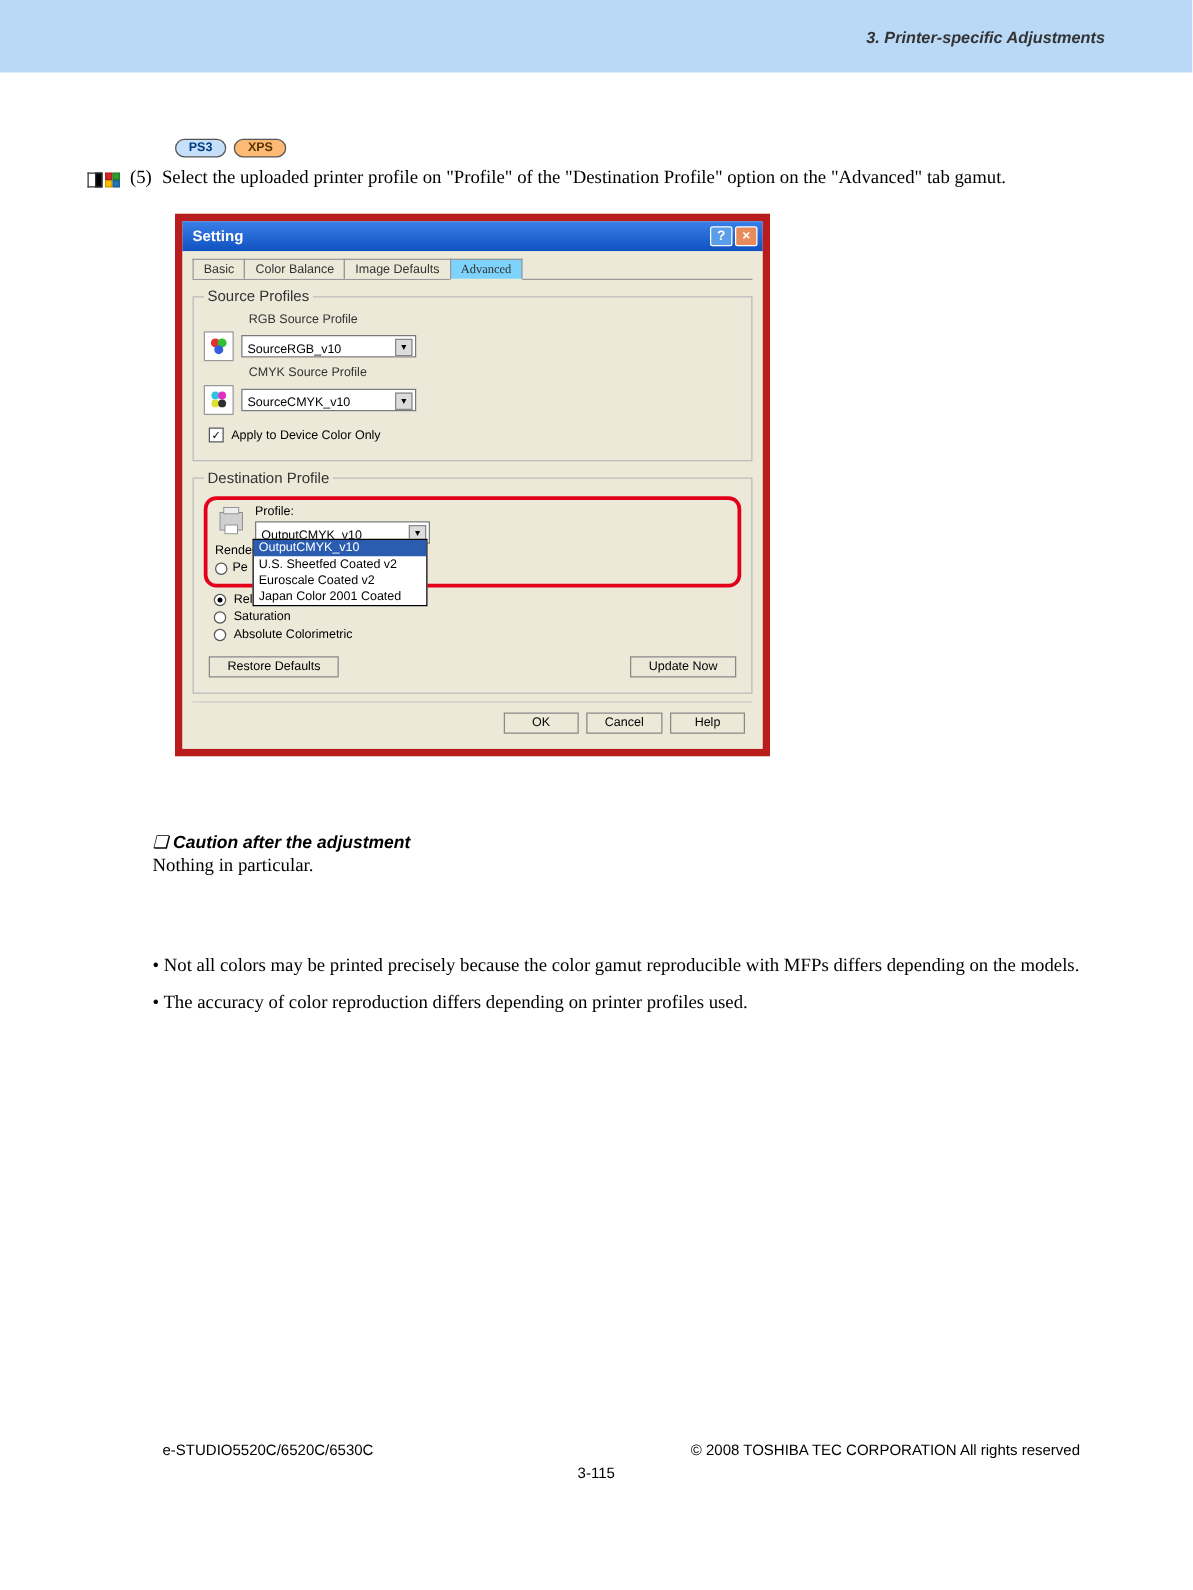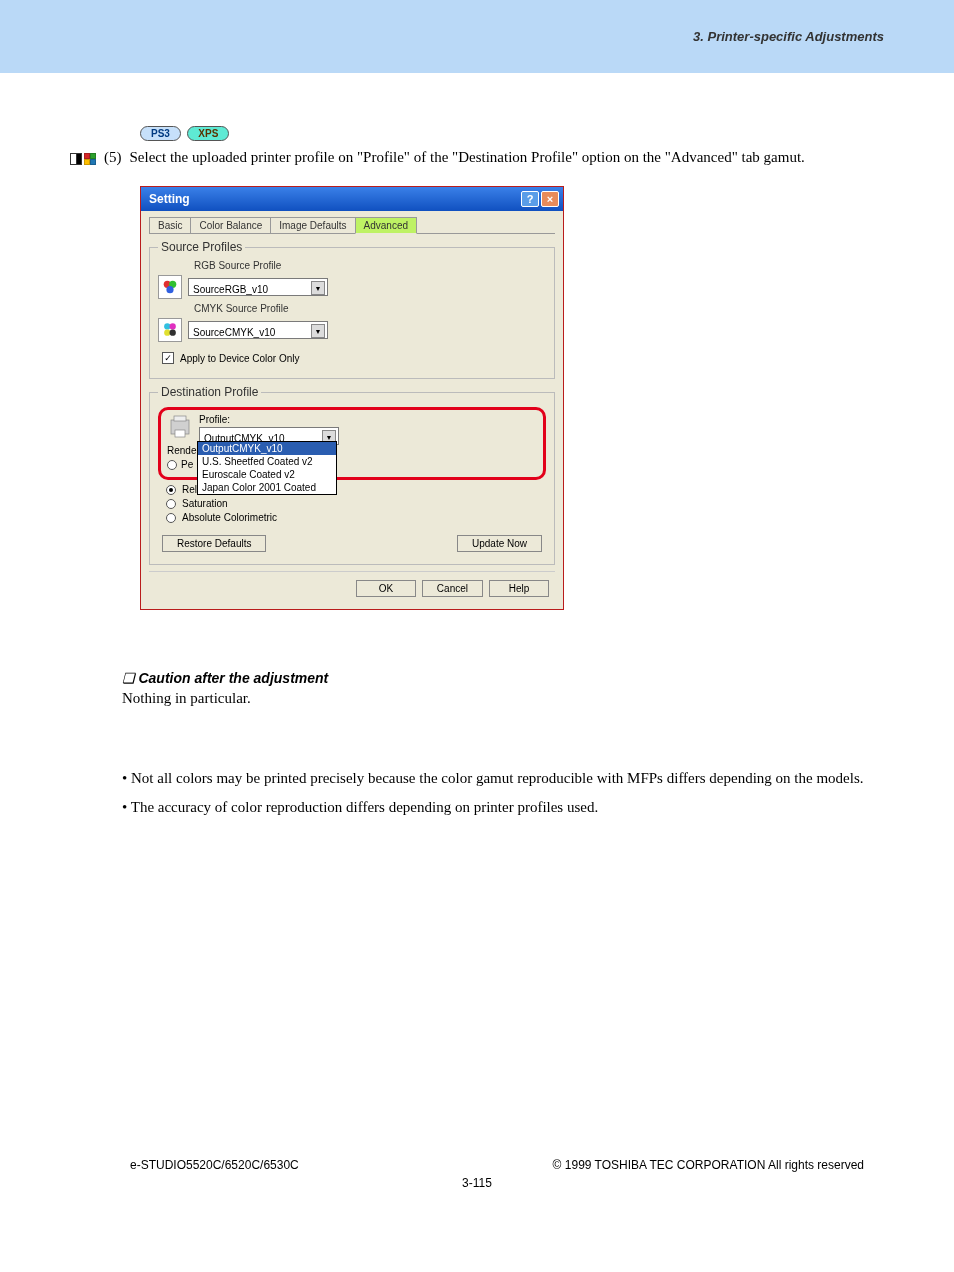--- a/index.html
+++ b/index.html
@@ -4,21 +4,21 @@
 <style>
   * { box-sizing: border-box; }
   body {
     margin: 0;
     font-family: Arial, sans-serif;
     background: #fff;
     width: 954px;
   }
   .header-bar {
     background: #bad9f7;
-    height: 73px;
+    height: 58px;
     padding: 0 70px;
     display: flex;
     align-items: center;
     justify-content: flex-end;
     font-style: italic;
     font-weight: bold;
     color: #333;
     font-size: 13px;
   }
   .page-body {
@@ -31,21 +31,21 @@
   .badge {
     display: inline-block;
     border: 1px solid #555;
     border-radius: 10px;
     font-size: 10px;
     font-weight: bold;
     padding: 1px 10px;
     margin-right: 2px;
   }
   .badge.ps3 { background: #c6e0fa; color: #003a80; }
-  .badge.xps { background: #5eead4; color: #5a3200; }
+  .badge.xps { background: #fdba74; color: #5a3200; }
   .step-line {
     display: flex;
     align-items: flex-start;
     font-family: "Times New Roman", serif;
     font-size: 15px;
     margin-bottom: 20px;
   }
   .step-icon-box {
     display: flex;
     gap: 2px;
@@ -66,22 +66,22 @@
     grid-template-rows: 1fr 1fr;
   }
   .sq-quads span { border: 0.5px solid rgba(0,0,0,0.2);}
   .step-num { margin-right: 8px; }
   
   .dialog-wrap {
     margin-left: 70px;
     margin-bottom: 60px;
   }
   .dialog {
-    width: 424px;
-    border: 1px solid #b91c1c;
+    width: 476px;
+    border: 6px solid #b91c1c;
     font-family: Tahoma, Arial, sans-serif;
     font-size: 10px;
     background: #ece9d8;
   }
   .titlebar {
     background: linear-gradient(to bottom, #3a80e8, #1050c0);
     color: #fff;
     font-weight: bold;
     padding: 4px 4px 4px 8px;
     display: flex;
@@ -111,24 +111,25 @@
   .tab {
     padding: 2px 8px;
     border: 1px solid #999;
     border-bottom: none;
     background: #ece9d8;
     margin-right: -1px;
     color: #333;
     position: relative;
   }
   .tab.active {
-    background: #bef264;
+    background: #7dd3fc;
     border-bottom: 1px solid #ece9d8;
     margin-bottom: -1px;
     z-index: 1;
+    font-family: Liberation Serif, serif;
   }
   fieldset.group {
     border: 1px solid #bbb;
     margin: 6px 0;
     padding: 6px 8px 10px 8px;
   }
   fieldset.group legend {
     font-size: 12px;
     color: #333;
     padding: 0 3px;
@@ -450,17 +451,17 @@
   <div class="section-head">Caution after the adjustment</div>
   <div class="body-text">Nothing in particular.</div>
 
   <div class="bullet-list">
     <div class="item">• <span>Not all colors may be printed precisely because the color gamut reproducible with MFPs differs depending on the models.</span></div>
     <div class="item">• <span>The accuracy of color reproduction differs depending on printer profiles used.</span></div>
   </div>
 
   <div class="footer">
     <span>e-STUDIO5520C/6520C/6530C</span>
-    <span>© 1999 TOSHIBA TEC CORPORATION All rights reserved</span>
+    <span>© 2008 TOSHIBA TEC CORPORATION All rights reserved</span>
   </div>
   <div class="page-num">3-115</div>
 
 </div>
 
 </body></html>

